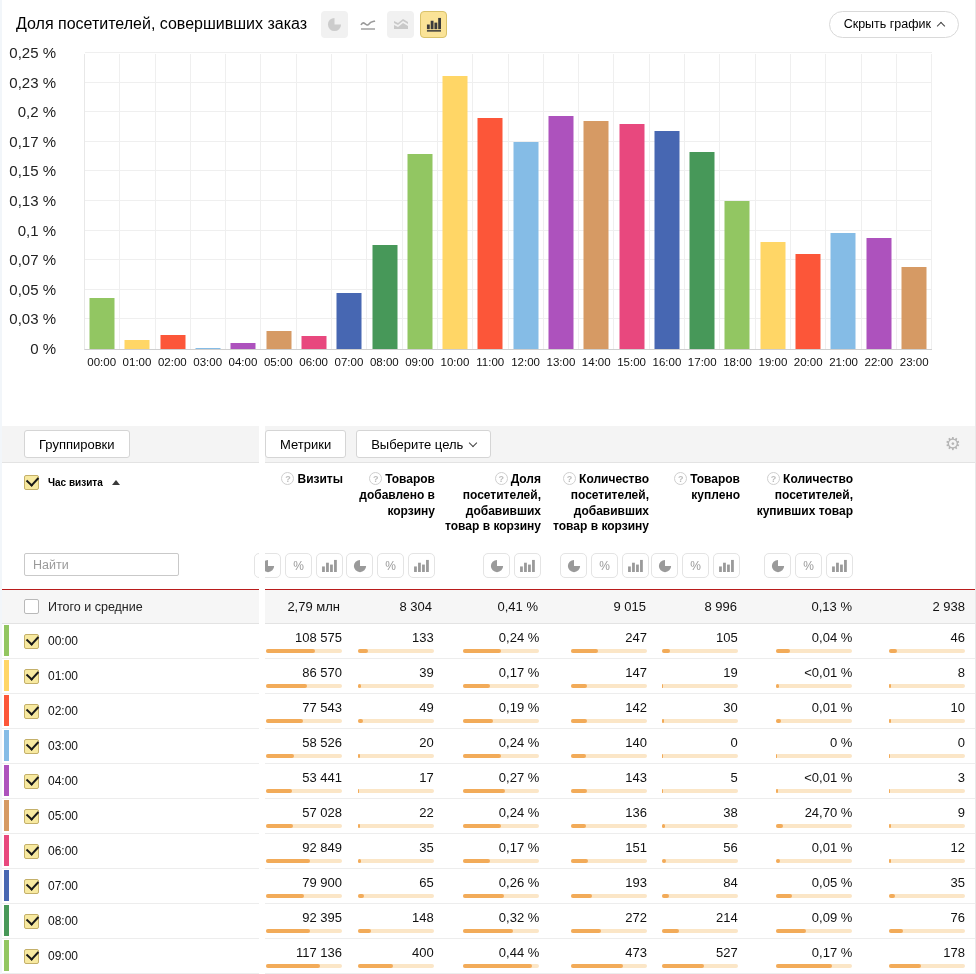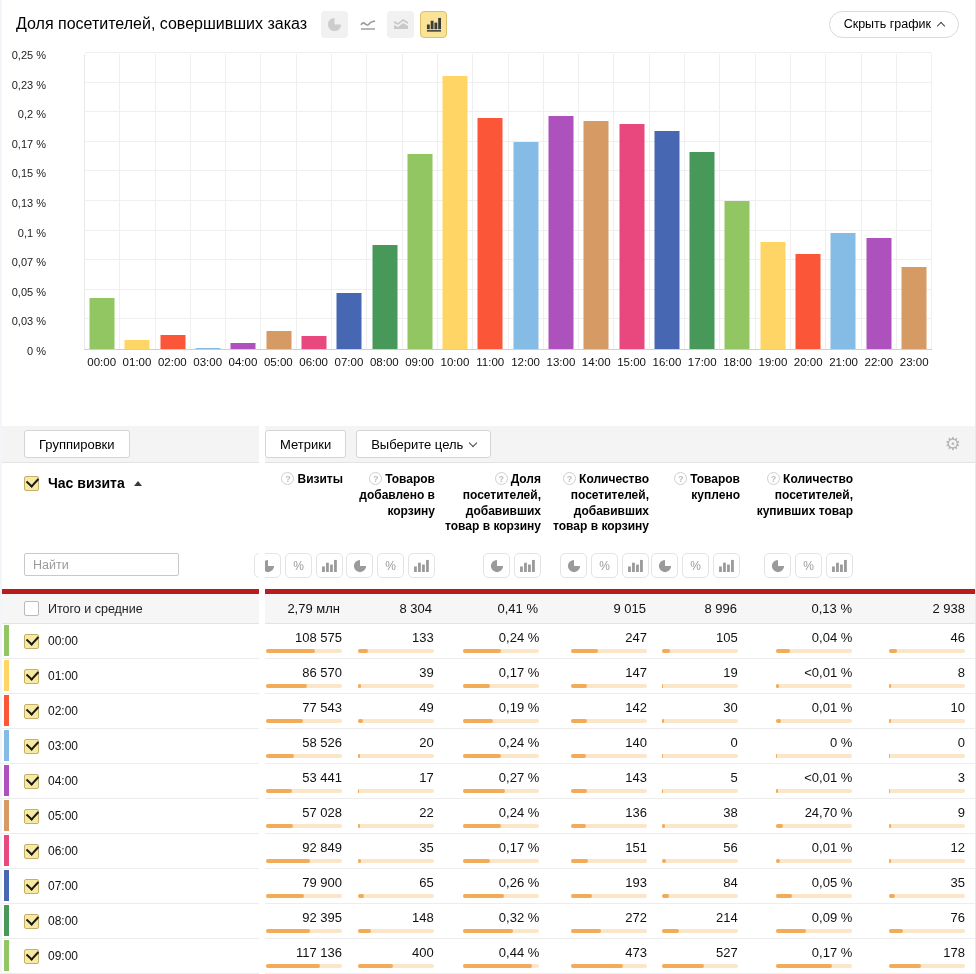--- a/index.html
+++ b/index.html
@@ -19,21 +19,21 @@
   .hide-btn { margin-left:auto; margin-right:2px; height:27px; padding:0 14px; font-size:12.5px;
     background:#fff; border:1px solid #d9d9d9; border-radius:14px; cursor:pointer;
     display:flex; align-items:center; color:#000; font-family:inherit; }
   .chev { display:inline-block; width:6px; height:6px; border-right:1.5px solid #444; border-bottom:1.5px solid #444; }
   .chev.up { transform:rotate(-135deg); margin-left:7px; margin-top:3px; }
   .chev.down { transform:rotate(45deg); margin-left:7px; margin-top:-2px; }
 
   
   .chart-area { position:relative; height:332px; margin-top:6px; }
   .ylabels { position:absolute; left:0; top:8px; width:72px; height:296px; }
-  .ylabels span { position:absolute; right:28px; font-size:11px; color:#222; white-space:nowrap;text-align:center; }
+  .ylabels span { position:absolute; right:18px; font-size:15px; color:#222; white-space:nowrap;text-align:center; }
   .plot { position:absolute; left:82px; right:43px; top:8px; height:296px;
     border-left:1px solid #e8e8e8; border-bottom:1px solid #cfcfcf; }
   .hgrid { position:absolute; left:0; right:0; height:1px; background:#efefef; }
   .slots { position:absolute; left:0; right:0; top:0; bottom:0; display:flex; }
   .slot { flex:1; position:relative; border-right:1px solid #efefef; }
   .bar { position:absolute; bottom:0; left:50%; transform:translateX(-50%); width:25px; z-index:1; }
   .xlabels { position:absolute; left:82px; right:43px; top:310px; display:flex; }
   .xlabels span { flex:1; text-align:center; font-size:11.5px; color:#111; }
 
   
@@ -46,21 +46,21 @@
     border:1px solid #d5d5d5; border-radius:3px; cursor:pointer; font-family:inherit;
     display:flex; align-items:center; }
   .tb-left { width:263px; padding-left:22px; }
   .tb-right { flex:1; display:flex; align-items:center; gap:10px; }
   .gear { margin-left:auto; margin-right:14px; font-family:"DejaVu Sans",sans-serif;
     font-size:18px; color:#b5b5b5; cursor:pointer; line-height:1; }
 
   .thead { display:flex; height:123px; background:#fff; }
   .th-left { width:263px; position:relative; }
   .dim-row { display:flex; align-items:center; margin:12px 0 0 22px; gap:9px; }
-  .dim-label { font-size:14px; font-weight:bold; color:#000; cursor:pointer; }
+  .dim-label { font-size:10px; font-weight:bold; color:#000; cursor:pointer; }
   .sort-arrow { width:0; height:0; border-left:4px solid transparent; border-right:4px solid transparent;
     border-bottom:5px solid #3a3a3a; cursor:pointer; }
   .search { position:absolute; left:22px; bottom:10px; width:155px; height:23px;
     border:1px solid #c9c9c9; border-radius:2px; padding:0 8px; font-size:12.5px; font-family:inherit; color:#333; }
   .search::placeholder { color:#9a9a9a; }
   .th-cols { display:flex; }
   .th { display:flex; flex-direction:column; justify-content:space-between; align-items:flex-end;
     padding:9px 10px 8px 0; text-align:right; }
   .th-label { font-size:12px; font-weight:bold; color:#000; line-height:1.32; }
   .qicon { display:inline-block; width:13px; height:13px; border:1px solid #cfcfcf; border-radius:50%;
@@ -68,21 +68,21 @@
     margin-right:3px; vertical-align:1px; background:#fff; cursor:pointer; }
   .icon-group { display:flex; gap:4px; }
   .mini { width:27px; height:25px; border:1px solid #e4e4e4; border-radius:5px; background:#fff;
     display:flex; align-items:center; justify-content:center; cursor:pointer; padding:0; }
   .mini .pct { color:#9a9a9a; font-size:12px; }
   .mini.active { background:#fae397; border-color:#d9c26a; }
 
   .mc0{width:88px}.mc1{width:92px}.mc2{width:106px}.mc3{width:108px}.mc4{width:91px}.mc5{width:115px}.mc6{width:113px}
 
   .totals { display:flex; height:35px; margin-top:3px; background:#f6f6f6;
-    border-top:5px solid #b91c1c; border-bottom:1px solid #e3e3e3; }
+    border-top:1px solid #b91c1c; border-bottom:1px solid #e3e3e3; }
   .totals .cell-left { width:263px; display:flex; align-items:center; padding-left:22px; gap:9px; }
   .totals-label { font-size:12.5px; color:#222; }
   .cell { display:flex; flex-direction:column; align-items:flex-end; justify-content:center; padding-right:10px; }
   .num { font-size:13px; color:#111; white-space:nowrap; }
 
   .trow { display:flex; height:35px; border-bottom:1px solid #ededed; background:#fff; position:relative; }
   .trow .cell-left { width:263px; display:flex; align-items:center; padding-left:22px; gap:9px; position:relative; }
   .stripe { position:absolute; left:2px; top:1px; bottom:2px; width:5px; }
   .time { font-size:12px; color:#111; }
   .track { position:relative; margin-top:4px; width:76px; height:4px; border-radius:2px; }

